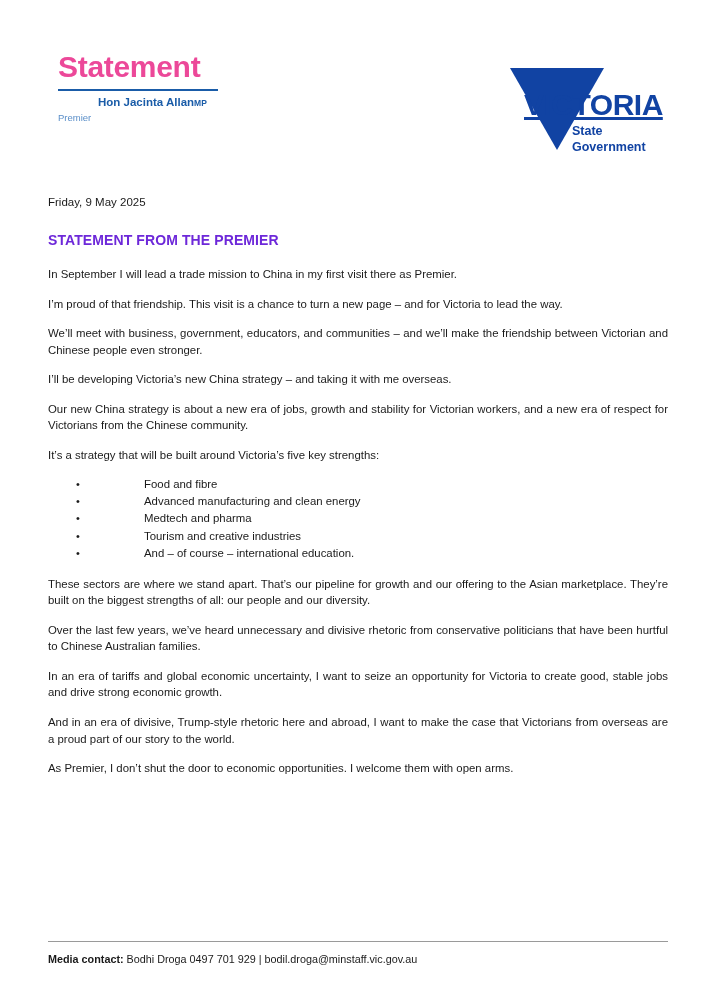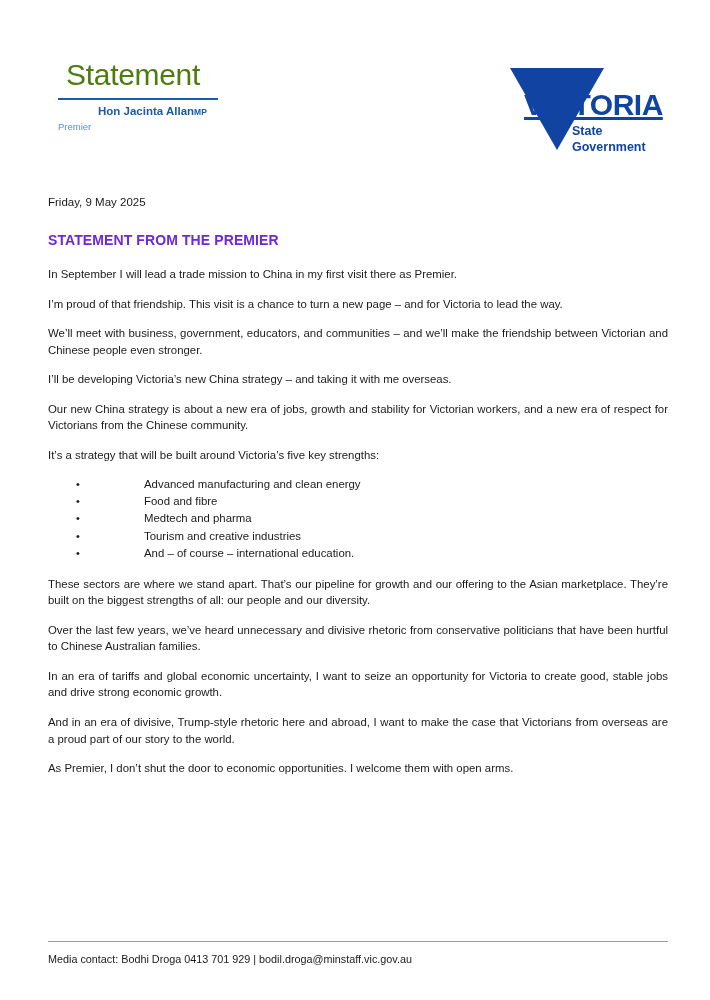--- a/index.html
+++ b/index.html
@@ -28,25 +28,25 @@
     right: 0;
     height: 110px;
   }
   .masthead {
     position: absolute;
     left: 58px;
     top: 0;
   }
   .masthead-title {
     font-size: 30px;
-    font-weight: normal;
-    color: #4d7c0f;
+    font-weight: bold;
+    color: #ec4899;
     letter-spacing: -0.3px;
     line-height: 1;
-    margin: 8px;
+    margin: 0;
   }
   .masthead-rule {
     width: 160px;
     height: 2px;
     background: #1a5ca8;
     margin: 7px 0 5px 0;
   }
   .masthead-name {
     font-size: 11.5px;
     font-weight: bold;
@@ -163,21 +163,21 @@
     height: 1px;
     background: #9a9a9a;
     margin-bottom: 10px;
   }
   .footer-text {
     font-size: 10.8px;
     color: #1a1a1a;
     line-height: 1.3;
   }
   .footer-text b {
-    font-weight: normal;
+    font-weight: bold;
   }
 </style>
 </head>
 <body>
 
 <div class="page">
 
   <div class="header">
 
     <div class="masthead">
@@ -204,33 +204,33 @@
     <div class="doc-heading">STATEMENT FROM THE PREMIER</div>
 
     <p class="body-para">In September I will lead a trade mission to China in my first visit there as Premier.</p>
     <p class="body-para">I’m proud of that friendship. This visit is a chance to turn a new page – and for Victoria to lead the way.</p>
     <p class="body-para">We’ll meet with business, government, educators, and communities – and we’ll make the friendship between Victorian and Chinese people even stronger.</p>
     <p class="body-para">I’ll be developing Victoria’s new China strategy – and taking it with me overseas.</p>
     <p class="body-para">Our new China strategy is about a new era of jobs, growth and stability for Victorian workers, and a new era of respect for Victorians from the Chinese community.</p>
     <p class="body-para">It’s a strategy that will be built around Victoria’s five key strengths:</p>
 
     <ul class="strengths">
+      <li>Food and fibre</li>
       <li>Advanced manufacturing and clean energy</li>
-      <li>Food and fibre</li>
       <li>Medtech and pharma</li>
       <li>Tourism and creative industries</li>
       <li>And – of course – international education.</li>
     </ul>
 
     <p class="body-para">These sectors are where we stand apart. That’s our pipeline for growth and our offering to the Asian marketplace. They’re built on the biggest strengths of all: our people and our diversity.</p>
     <p class="body-para">Over the last few years, we’ve heard unnecessary and divisive rhetoric from conservative politicians that have been hurtful to Chinese Australian families.</p>
     <p class="body-para">In an era of tariffs and global economic uncertainty, I want to seize an opportunity for Victoria to create good, stable jobs and drive strong economic growth.</p>
     <p class="body-para">And in an era of divisive, Trump-style rhetoric here and abroad, I want to make the case that Victorians from overseas are a proud part of our story to the world.</p>
     <p class="body-para">As Premier, I don’t shut the door to economic opportunities. I welcome them with open arms.</p>
 
   </div>
 
   <div class="footer">
     <div class="footer-rule"></div>
-    <div class="footer-text"><b>Media contact:</b><span> Bodhi Droga 0413 701 929  |  bodil.droga@minstaff.vic.gov.au</span></div>
+    <div class="footer-text"><b>Media contact:</b><span> Bodhi Droga 0497 701 929  |  bodil.droga@minstaff.vic.gov.au</span></div>
   </div>
 
 </div>
 
 </body></html>

